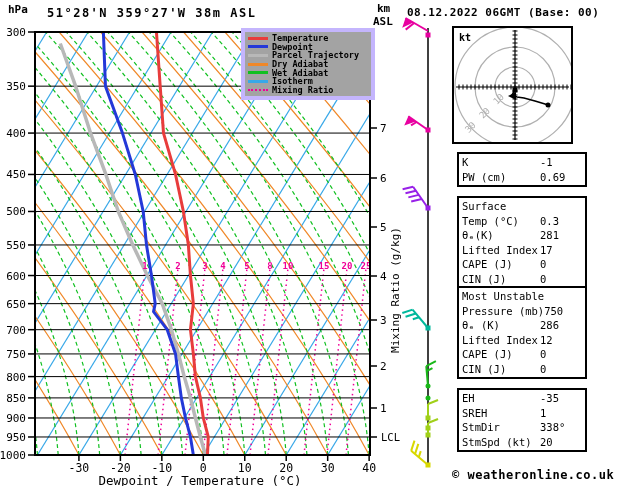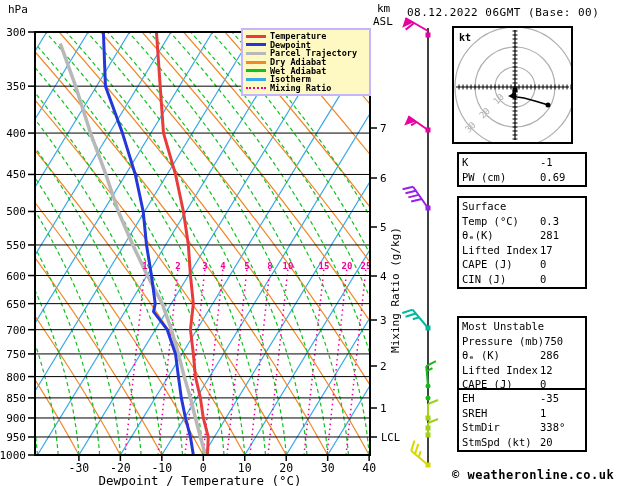--- a/index.html
+++ b/index.html
@@ -1,39 +1,39 @@
 <!DOCTYPE html>
 <html><head>
 <meta charset="utf-8">
 <style>
   html,body{margin:0;padding:0;background:#fff;}
   .app{position:relative;width:629px;height:486px;background:#fff;overflow:hidden;
        font-family:"DejaVu Sans Mono","Liberation Mono",monospace;color:#000;}
   svg{position:absolute;left:0;top:0;}
-  .hdr{position:absolute;font-weight:normal;white-space:pre;}
+  .hdr{position:absolute;font-weight:bold;white-space:pre;}
   #t-hpa{left:8px;top:3px;font-size:11px;}
   #t-station{left:47px;top:6px;font-size:12px;letter-spacing:1.5px;}
   #t-km{left:377px;top:2px;font-size:11px;}
   #t-asl{left:373px;top:15px;font-size:11px;}
   #t-date{left:407px;top:6px;font-size:11px;letter-spacing:0.5px;}
   #t-copy{left:452px;top:468px;font-size:12px;font-weight:bold;letter-spacing:0.5px;}
-  #legend{position:absolute;left:241px;top:28px;width:123px;border:2px solid #c4b5fd;
-          background:#fef9c3;padding:2px 0 2px 3px;}
+  #legend{position:absolute;left:241px;top:28px;width:123px;border:4px solid #c4b5fd;
+          background:#a3a3a3;padding:2px 0 2px 3px;}
   .lg-row{display:flex;align-items:center;height:8.6px;font-size:8.5px;font-weight:bold;white-space:pre;}
   .lg-swatch{width:20px;height:3px;margin-right:4px;flex:none;}
   .lg-swatch.dotted{height:0;background:none!important;border-top:2px dotted;}
   .panel{position:absolute;left:457px;width:120px;border:2px solid #000;background:#fff;
          font-size:10.5px;padding:1px 3px;}
   .p-title{text-align:left;height:14.5px;line-height:14.5px;white-space:pre;}
   .p-row{display:flex;height:14.5px;line-height:14.5px;white-space:pre;}
   .p-label{flex:1;}
   .p-value{width:42px;flex:none;}
   #panel-indices{top:152px;}
   #panel-surface{top:196px;}
-  #panel-mu{top:316px;}
+  #panel-mu{top:286px;}
   #panel-hodo{top:388px;}
 </style>
 </head>
 <body>
 
 <div class="app">
   <svg id="plot" width="629" height="486" viewBox="0 0 629 486">
       <defs>
         <clipPath id="plotclip">
           <rect x="35" y="32" width="335" height="423"></rect>
@@ -328,20 +328,21 @@
         <polyline points="515,90 512,95 517,97 524,98 535,101 545,104 548,105" fill="none" stroke="#000" stroke-width="1.5"></polyline>
         <polygon points="508,96 516,92 516,100" fill="#000"></polygon>
         <rect x="512.5" y="87.5" width="5" height="5" fill="#000"></rect>
         <circle cx="548" cy="105" r="2.5" fill="#000"></circle>
       </g>
       <rect x="453" y="27" width="119" height="116" fill="none" stroke="#000" stroke-width="2"></rect>
       <text x="459" y="41" font-size="10" font-weight="bold" font-family="DejaVu Sans Mono,monospace">kt</text>
     </svg>
 
   <div class="hdr" id="t-hpa">hPa</div>
+  <div class="hdr" id="t-station">51°28'N 359°27'W 38m ASL</div>
   <div class="hdr" id="t-km">km</div>
   <div class="hdr" id="t-asl">ASL</div>
   <div class="hdr" id="t-date">08.12.2022 06GMT (Base: 00)</div>
   <div class="hdr" id="t-copy">© weatheronline.co.uk</div>
 
   <div id="legend">
       <div class="lg-row"><span class="lg-swatch" style="background: rgb(232, 60, 60);"></span><span>Temperature</span></div>
       <div class="lg-row"><span class="lg-swatch" style="background: rgb(36, 56, 216);"></span><span>Dewpoint</span></div>
       <div class="lg-row"><span class="lg-swatch" style="background: rgb(184, 184, 184);"></span><span>Parcel Trajectory</span></div>
       <div class="lg-row"><span class="lg-swatch" style="background: rgb(240, 136, 40);"></span><span>Dry Adiabat</span></div>

